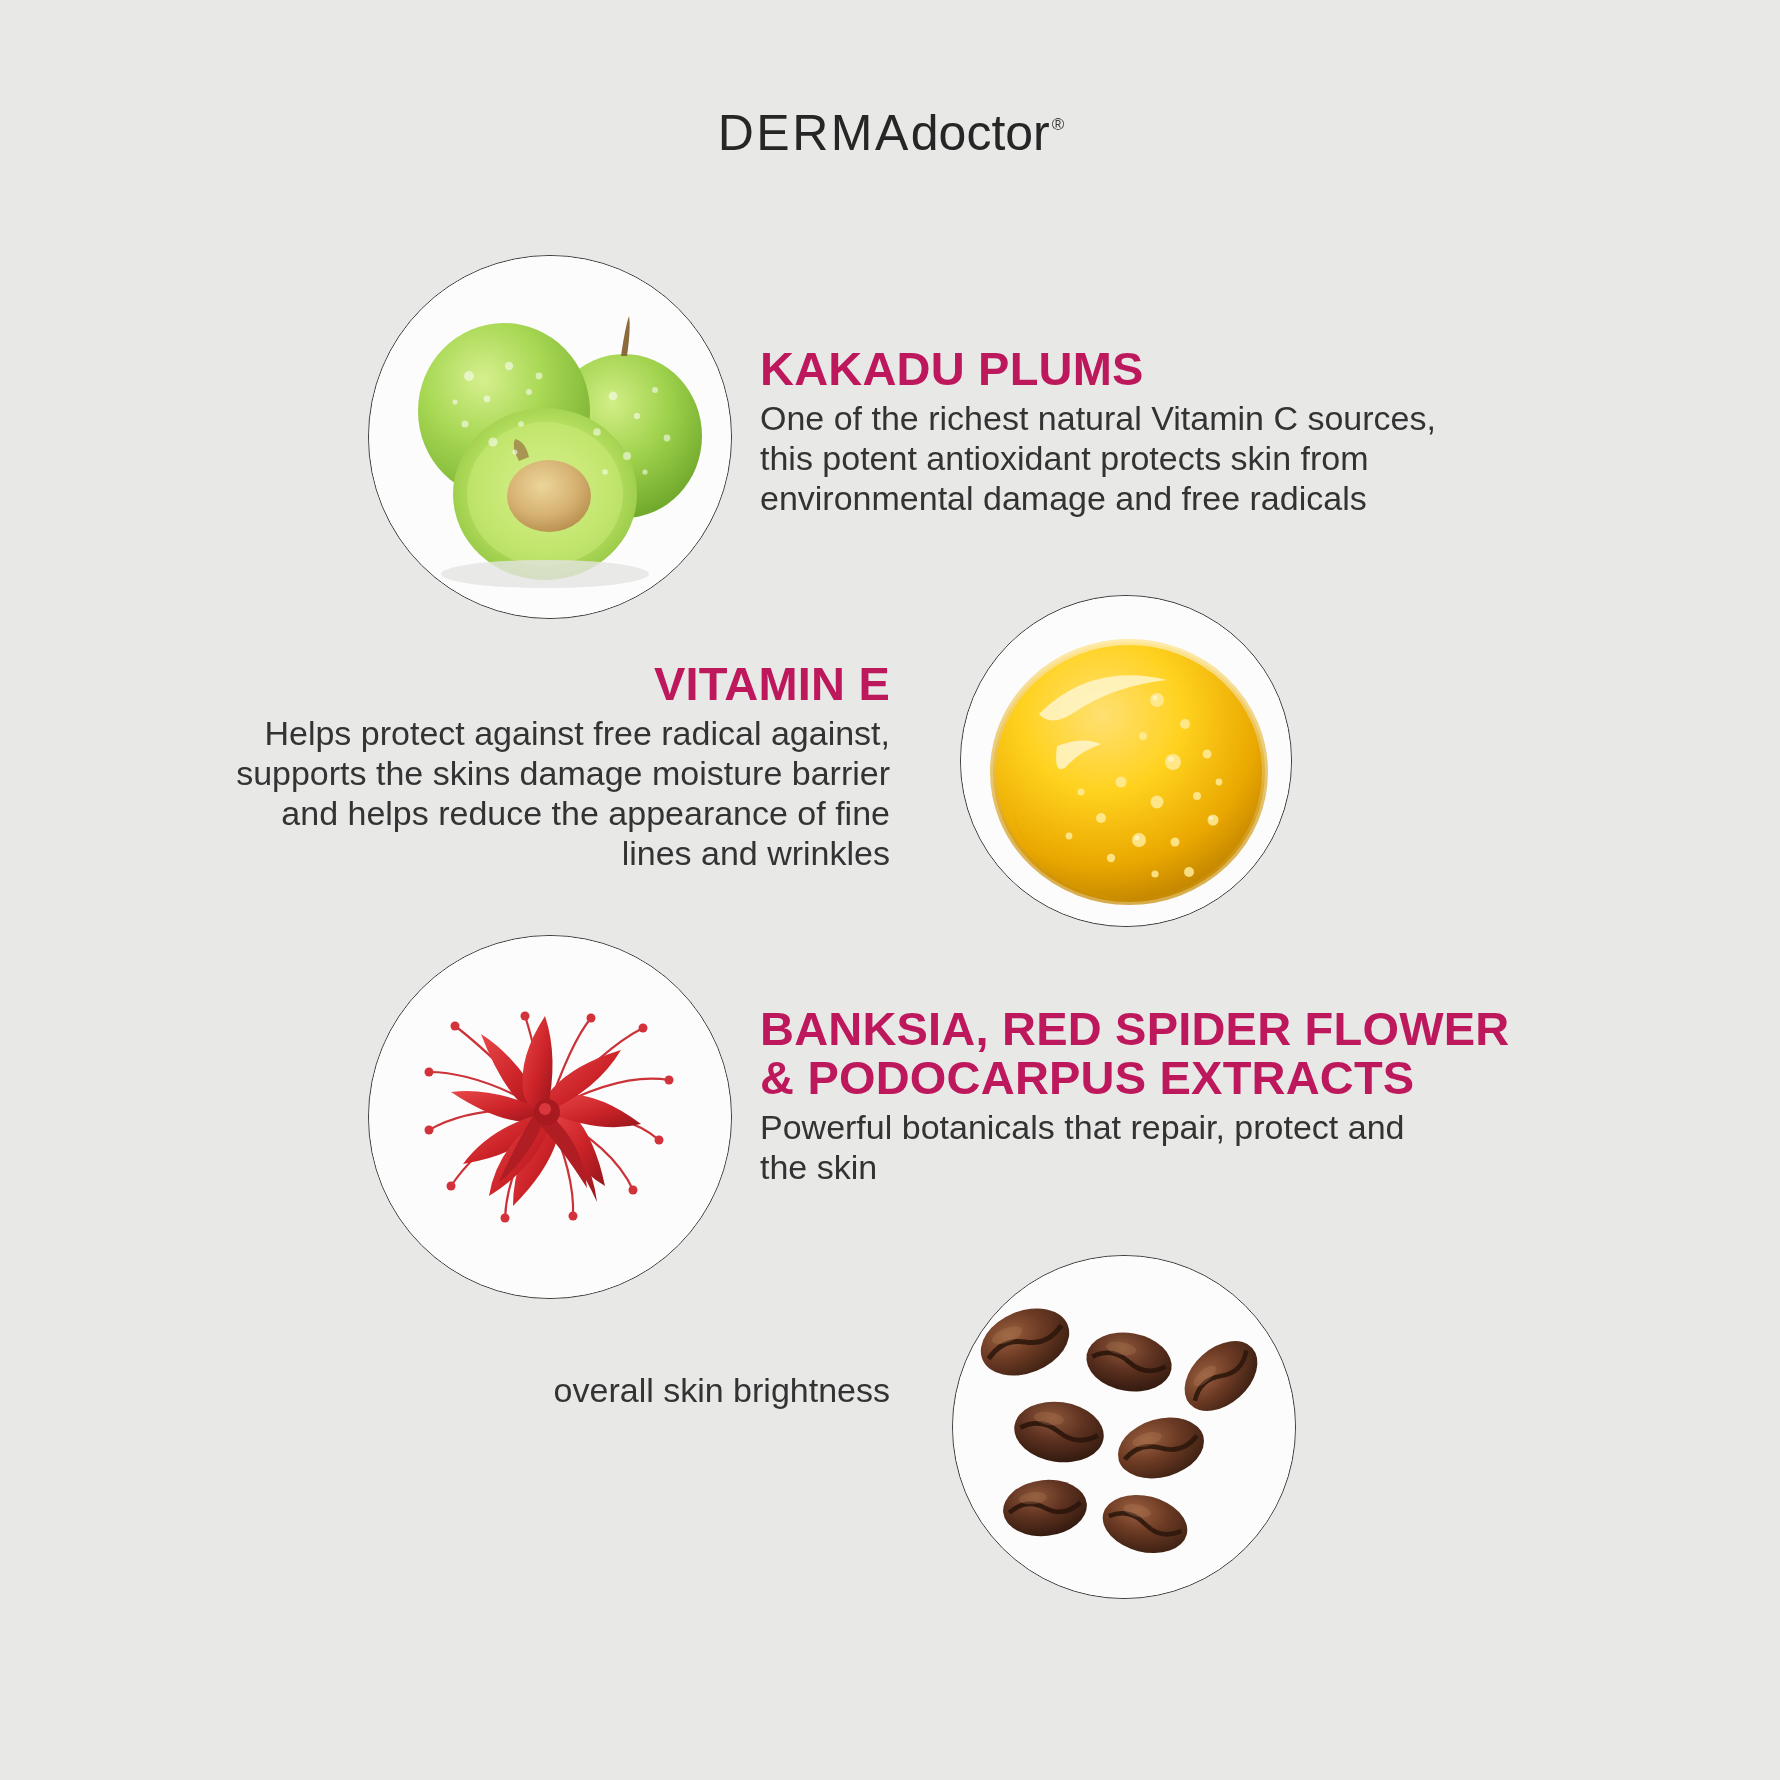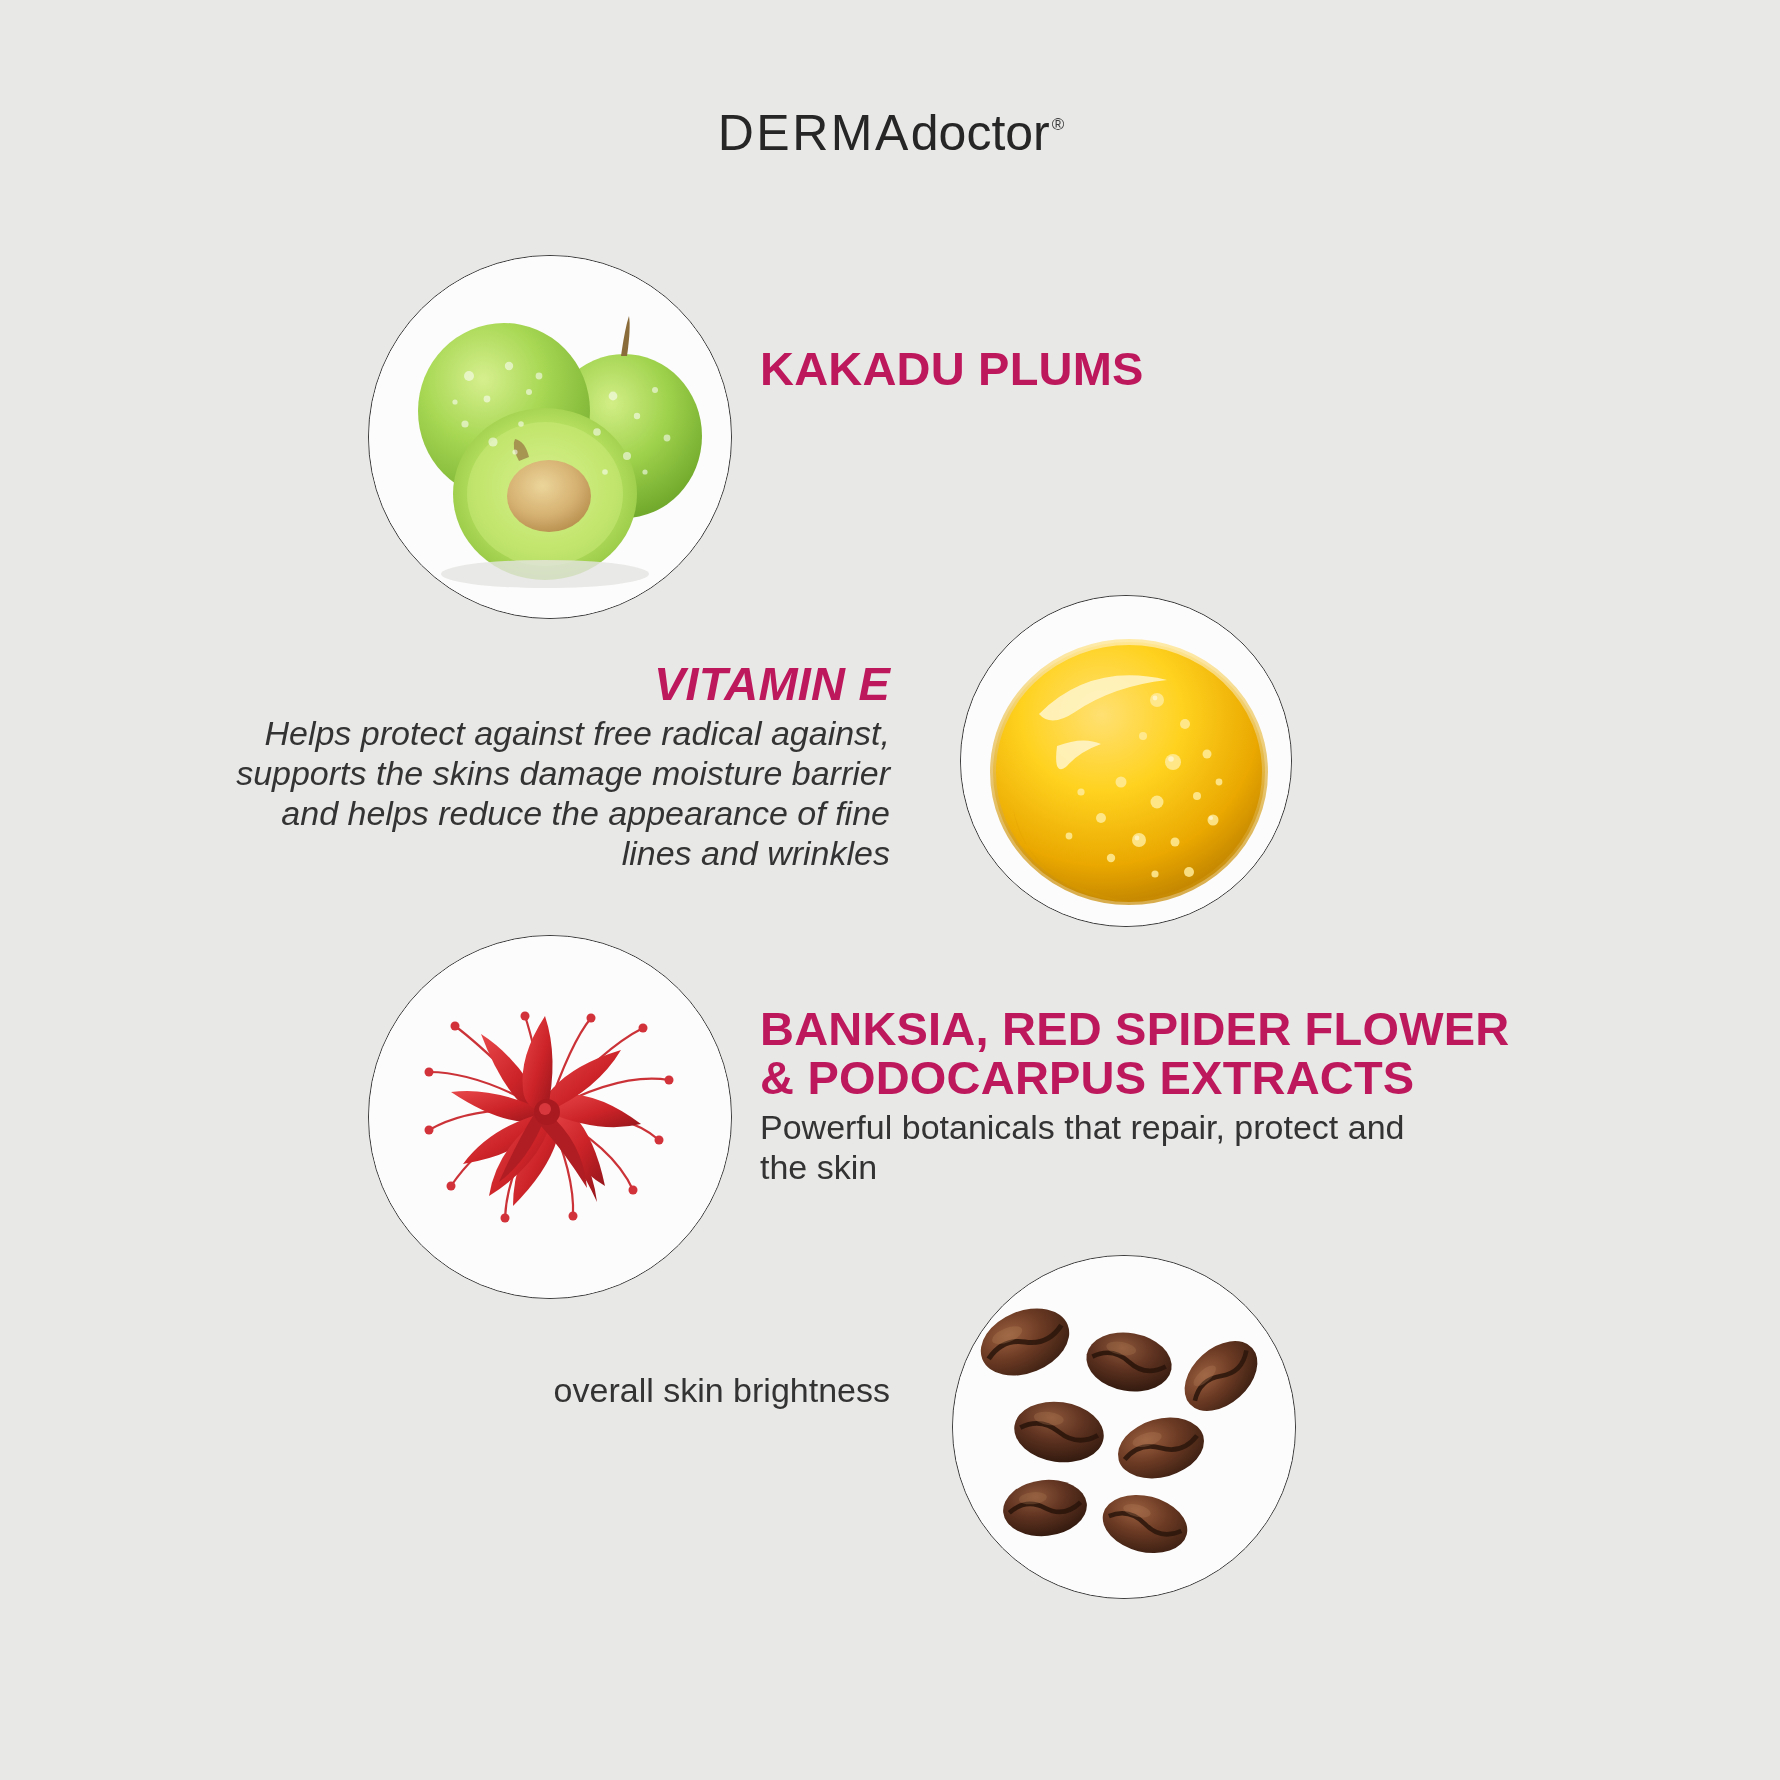--- a/index.html
+++ b/index.html
@@ -82,21 +82,21 @@
     line-height: 1.18;
     color: #333333;
     font-weight: 400;
   }
   .block p .bline { display: block; }
   .align-left { text-align: left; }
   .align-right { text-align: right; }
 
   
   #blk-kakadu   { left: 760px; top: 345px;  width: 830px; }
-  #blk-vitamine { left: 100px; top: 660px;  width: 790px; font-style: italic; }
+  #blk-vitamine { left: 100px; top: 660px;  width: 790px; }
   #blk-banksia  { left: 760px; top: 1005px; width: 830px; }
   #blk-caffeine { left: 235px; top: 1370px; width: 655px; }
 
   #circ-kakadu   { left: 368px;  top: 255px;  width: 362px; height: 362px; }
   #circ-vitamine { left: 960px;  top: 595px;  width: 330px; height: 330px; }
   #circ-banksia  { left: 368px;  top: 935px;  width: 362px; height: 362px; }
   #circ-caffeine { left: 952px;  top: 1255px; width: 342px; height: 342px; }
 </style>
 </head>
 <body>
@@ -162,20 +162,25 @@
         </g>
         <ellipse cx="176" cy="318" rx="104" ry="14" fill="#e3e3e1" opacity="0.8"></ellipse>
       </svg>
     </div>
   </div>
 
   <div class="block align-left" id="blk-kakadu">
     <h2>
       <span class="hline">KAKADU PLUMS</span>
     </h2>
+    <p>
+      <span class="bline">One of the richest natural Vitamin C sources,</span>
+      <span class="bline">this potent antioxidant protects skin from</span>
+      <span class="bline">environmental damage and free radicals</span>
+    </p>
   </div>
 
   <div class="circle" id="circ-vitamine">
     <div class="circle-inner">
       <svg viewBox="0 0 330 330" preserveAspectRatio="xMidYMid slice" aria-hidden="true">
         <defs>
           <radialGradient id="oilG" cx="40%" cy="28%" r="78%">
             <stop offset="0%" stop-color="#ffe072"></stop>
             <stop offset="38%" stop-color="#ffd21f"></stop>
             <stop offset="74%" stop-color="#eaa800"></stop>

